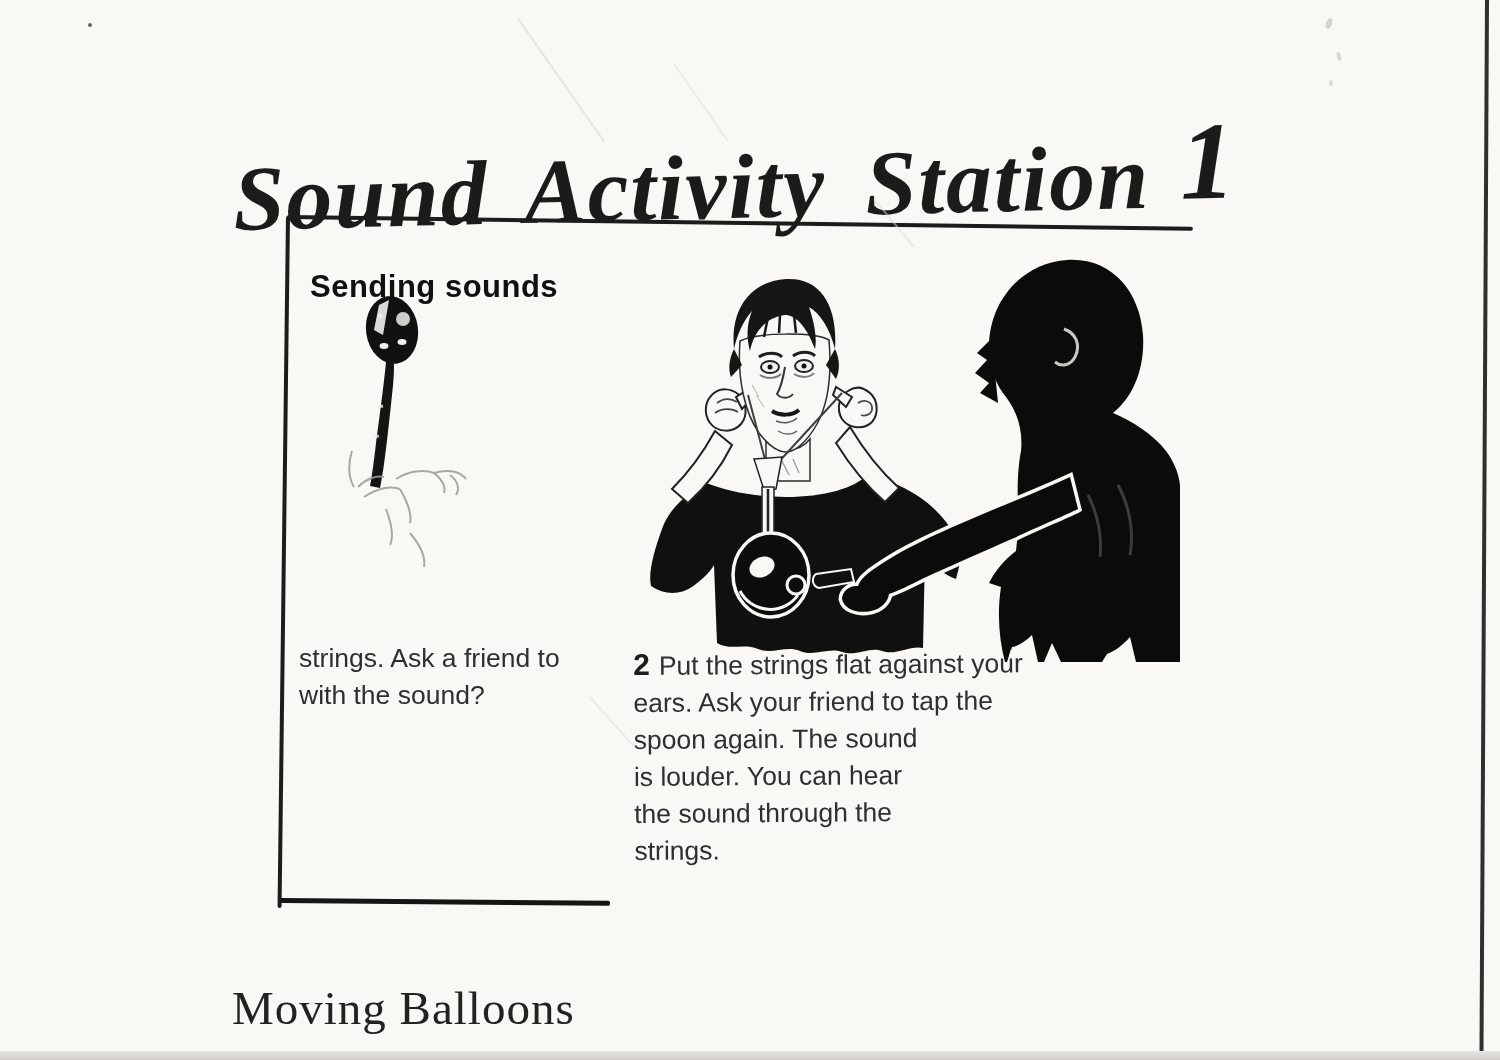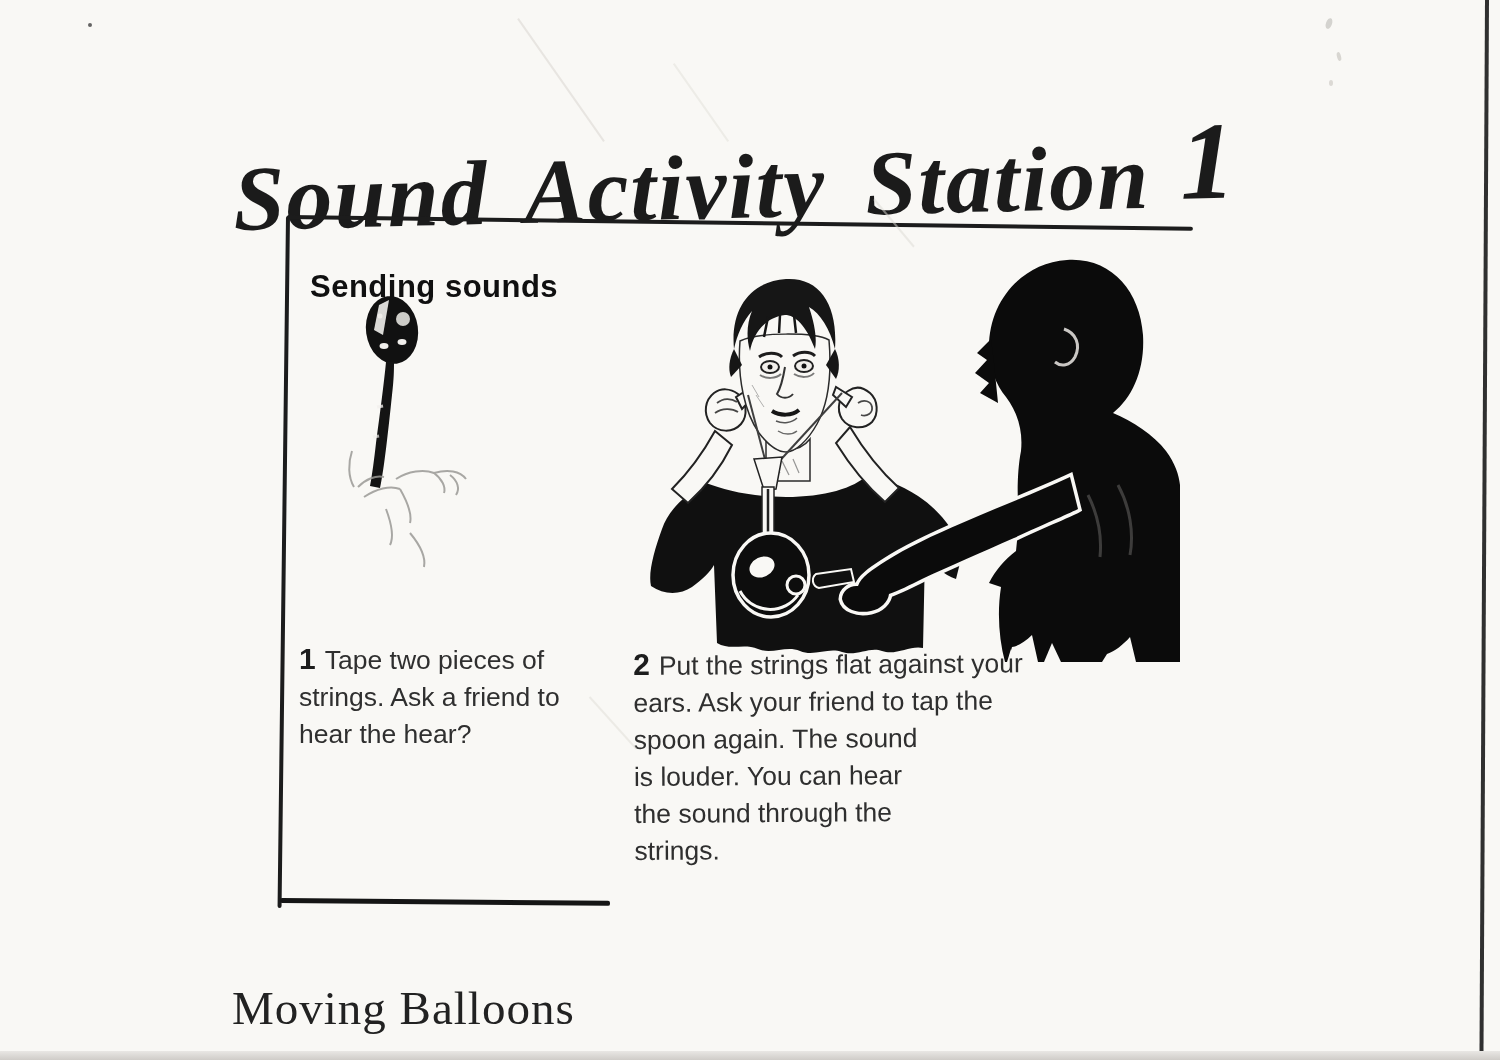--- a/index.html
+++ b/index.html
@@ -187,23 +187,22 @@
 
       <g fill="#f9f8f5">
         <path d="M426,417 L434,398 L443,417 Z"></path>
         <path d="M497,417 L505,401 L513,417 Z"></path>
         <path d="M389,417 L393,404 L399,417 Z"></path>
       </g>
     </g>
   </svg>
 
   <div class="step step-1">
-    <div class="step-line"><span class="num">1</span><span>Tape two pieces of</span></div>
     <div class="step-line">strings. Ask a friend to</div>
-    <div class="step-line">hear the hear?</div>
+    <div class="step-line">with the sound?</div>
   </div>
 
   <div class="step step-2">
     <div class="step-line"><span class="num">2</span><span>Put the strings flat against your</span></div>
     <div class="step-line">ears. Ask your friend to tap the</div>
     <div class="step-line">spoon again. The sound</div>
     <div class="step-line">is louder. You can hear</div>
     <div class="step-line">the sound through the</div>
     <div class="step-line">strings.</div>
   </div>

